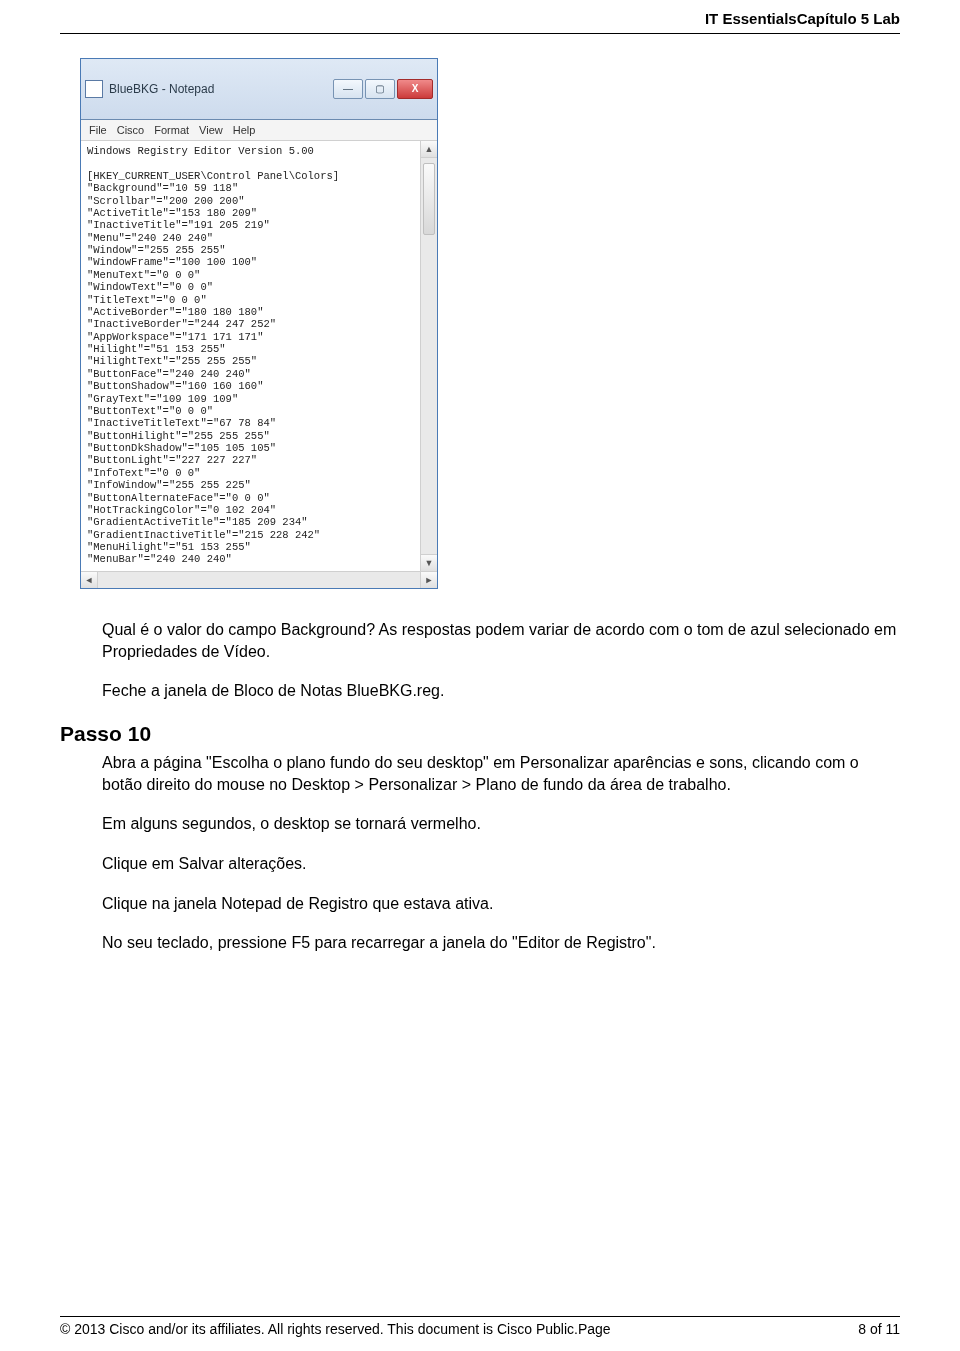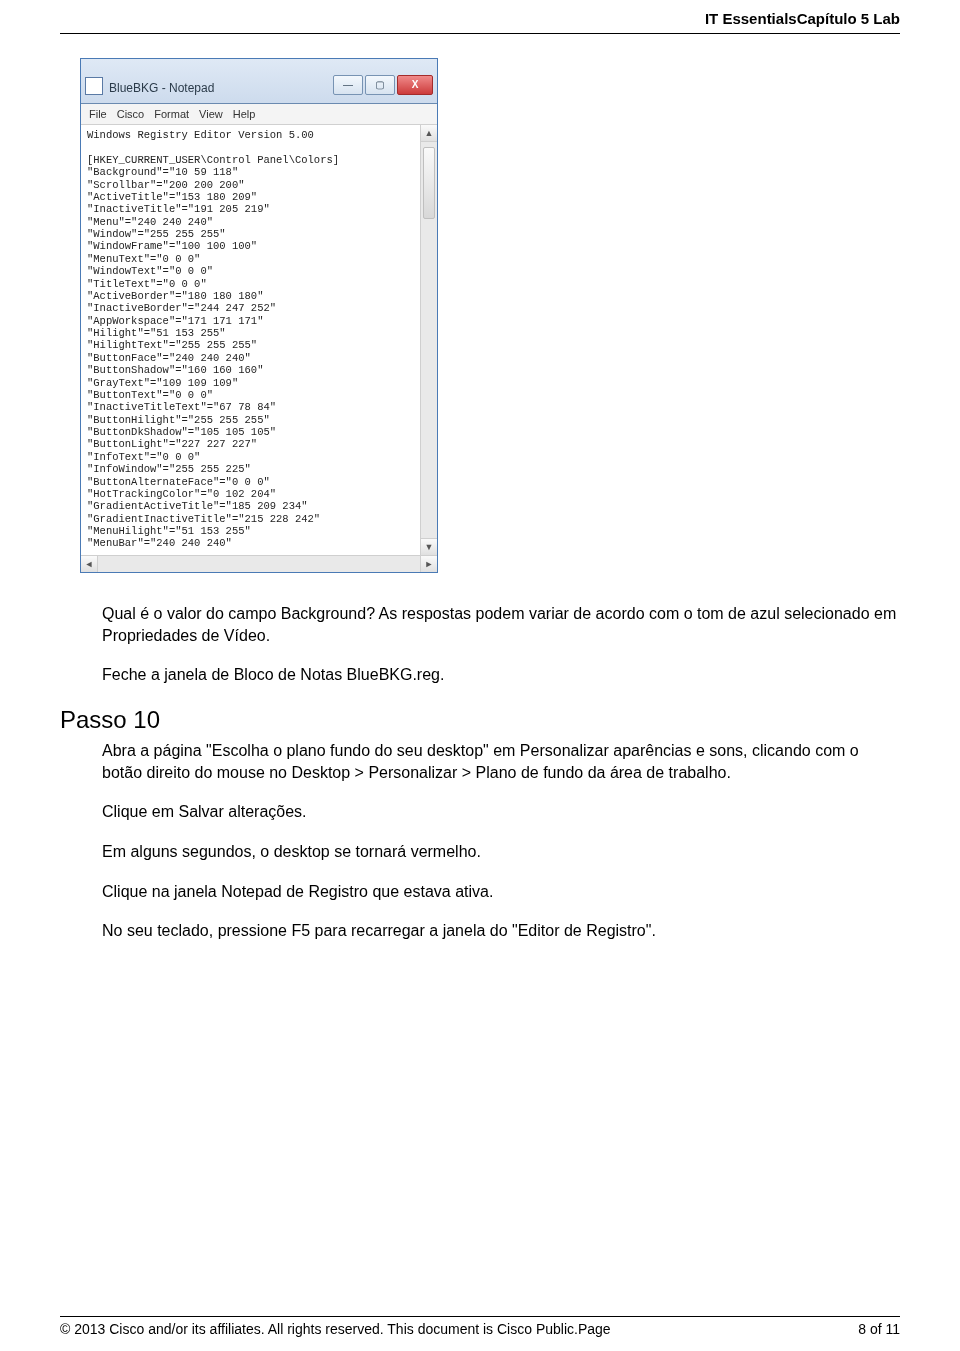--- a/index.html
+++ b/index.html
@@ -1,39 +1,39 @@
 <!DOCTYPE html>
 <html><head>
 <meta charset="utf-8">
 <style>
   html,body{margin:0;padding:0;background:#fff;font-family:Arial,Helvetica,sans-serif;color:#000}
   .page{width:960px;min-height:1351px;margin:0 auto;position:relative;box-sizing:border-box;padding:10px 60px 40px 60px}
   .hdr{display:flex;justify-content:flex-end;font-weight:bold;font-size:15px;margin-bottom:6px}
   .hr{border:0;border-top:1px solid #000;margin:0 0 24px 0}
   .notepad{width:356px;margin-left:20px;border:1px solid #4a7ab5;background:#fff;font-size:0}
-  .tb{height:28px;background:linear-gradient(#dfe9f5,#cddbed);border-bottom:1px solid #6a8ab0;display:flex;align-items:flex-end;padding:8px 4px}
+  .tb{height:28px;background:linear-gradient(#dfe9f5,#cddbed);border-bottom:1px solid #6a8ab0;display:flex;align-items:center;padding:16px 4px}
   .np-icon{width:16px;height:16px;background:#fff;border:1px solid #5a7aa5;margin-right:6px;display:inline-block}
   .ttl{color:#2b3b4a;font:12px "Segoe UI",Tahoma,sans-serif;flex:1}
   .wbtns{display:flex;gap:2px}
   .wb{width:28px;height:18px;border:1px solid #7793b3;border-radius:2px;background:linear-gradient(#f3f8fd,#d7e3f0);display:flex;align-items:center;justify-content:center;font:10px/1 Arial;color:#3a4d60}
   .wb.close{background:linear-gradient(#f08a8a,#cc3b3b);border-color:#a32b2b;color:#fff;width:34px;font-weight:bold}
   .menu{height:20px;background:#f4f4f4;border-bottom:1px solid #d0d0d0;display:flex;align-items:center;gap:10px;padding:0 8px}
   .menu span{font:11px "Segoe UI",Tahoma,sans-serif;color:#333}
   .np-body{display:flex;height:430px}
   .ta{flex:1;font:10.5px/1.18 Consolas,'Courier New',monospace;color:#222;padding:4px 6px 4px 6px;white-space:pre;overflow:hidden}
   .vsb{width:16px;background:#e9e9e9;border-left:1px solid #cfcfcf;position:relative}
   .sbbtn{height:16px;border-bottom:1px solid #cfcfcf;background:linear-gradient(#fafafa,#e0e0e0);display:flex;align-items:center;justify-content:center;font-size:9px;color:#555}
   .sbbtn.bot{border-top:1px solid #cfcfcf;border-bottom:0;position:absolute;bottom:0;left:0;right:0}
   .thumb{position:absolute;left:2px;right:2px;top:22px;height:70px;background:linear-gradient(#fafafa,#d8d8d8);border:1px solid #bfbfbf;border-radius:2px}
   .hsb{height:16px;background:#e9e9e9;border-top:1px solid #cfcfcf;display:flex}
   .hsb-l,.hsb-r{width:16px;height:16px;background:linear-gradient(#fafafa,#e0e0e0);border-right:1px solid #cfcfcf;display:flex;align-items:center;justify-content:center;font-size:9px;color:#555}
   .hsb-r{border-right:0;border-left:1px solid #cfcfcf;margin-left:auto}
   .body{margin:30px 0 12px 42px;font-size:16px;line-height:1.35}
   .body p{margin:0 0 18px 0}
-  .step{font-weight:normal;font-size:24px;margin:18px 0 4px -42px}
+  .step{font-weight:bold;font-size:21px;margin:18px 0 4px -42px}
   .step-body{margin:0}
   .ftr{position:absolute;left:60px;right:60px;bottom:14px;font-size:14px;border-top:1px solid #000;padding-top:4px;display:flex;justify-content:space-between}
 </style>
 </head>
 <body>
 
 <div class="page">
 
   <div class="hdr">
     <span>IT Essentials</span>
@@ -103,22 +103,22 @@
       <div class="hsb-l">◄</div>
       <div class="hsb-r">►</div>
     </div>
   </div>
 
   <div class="body">
     <p>Qual é o valor do campo Background? As respostas podem variar de acordo com o tom de azul selecionado em Propriedades de Vídeo.</p>
     <p>Feche a janela de Bloco de Notas BlueBKG.reg.</p>
     <div class="step">Passo 10</div>
     <p class="step-body">Abra a página "Escolha o plano fundo do seu desktop" em Personalizar aparências e sons, clicando com o botão direito do mouse no Desktop &gt; Personalizar &gt; Plano de fundo da área de trabalho.</p>
+    <p>Em alguns segundos, o desktop se tornará vermelho.</p>
     <p>Clique em Salvar alterações.</p>
-    <p>Em alguns segundos, o desktop se tornará vermelho.</p>
     <p>Clique na janela Notepad de Registro que estava ativa.</p>
     <p>No seu teclado, pressione F5 para recarregar a janela do "Editor de Registro".</p>
   </div>
 
   <div class="ftr">
     <span>© 2013 Cisco and/or its affiliates. All rights reserved. This document is Cisco Public.Page</span>
     <span>8 of 11</span>
   </div>
 
 </div>

